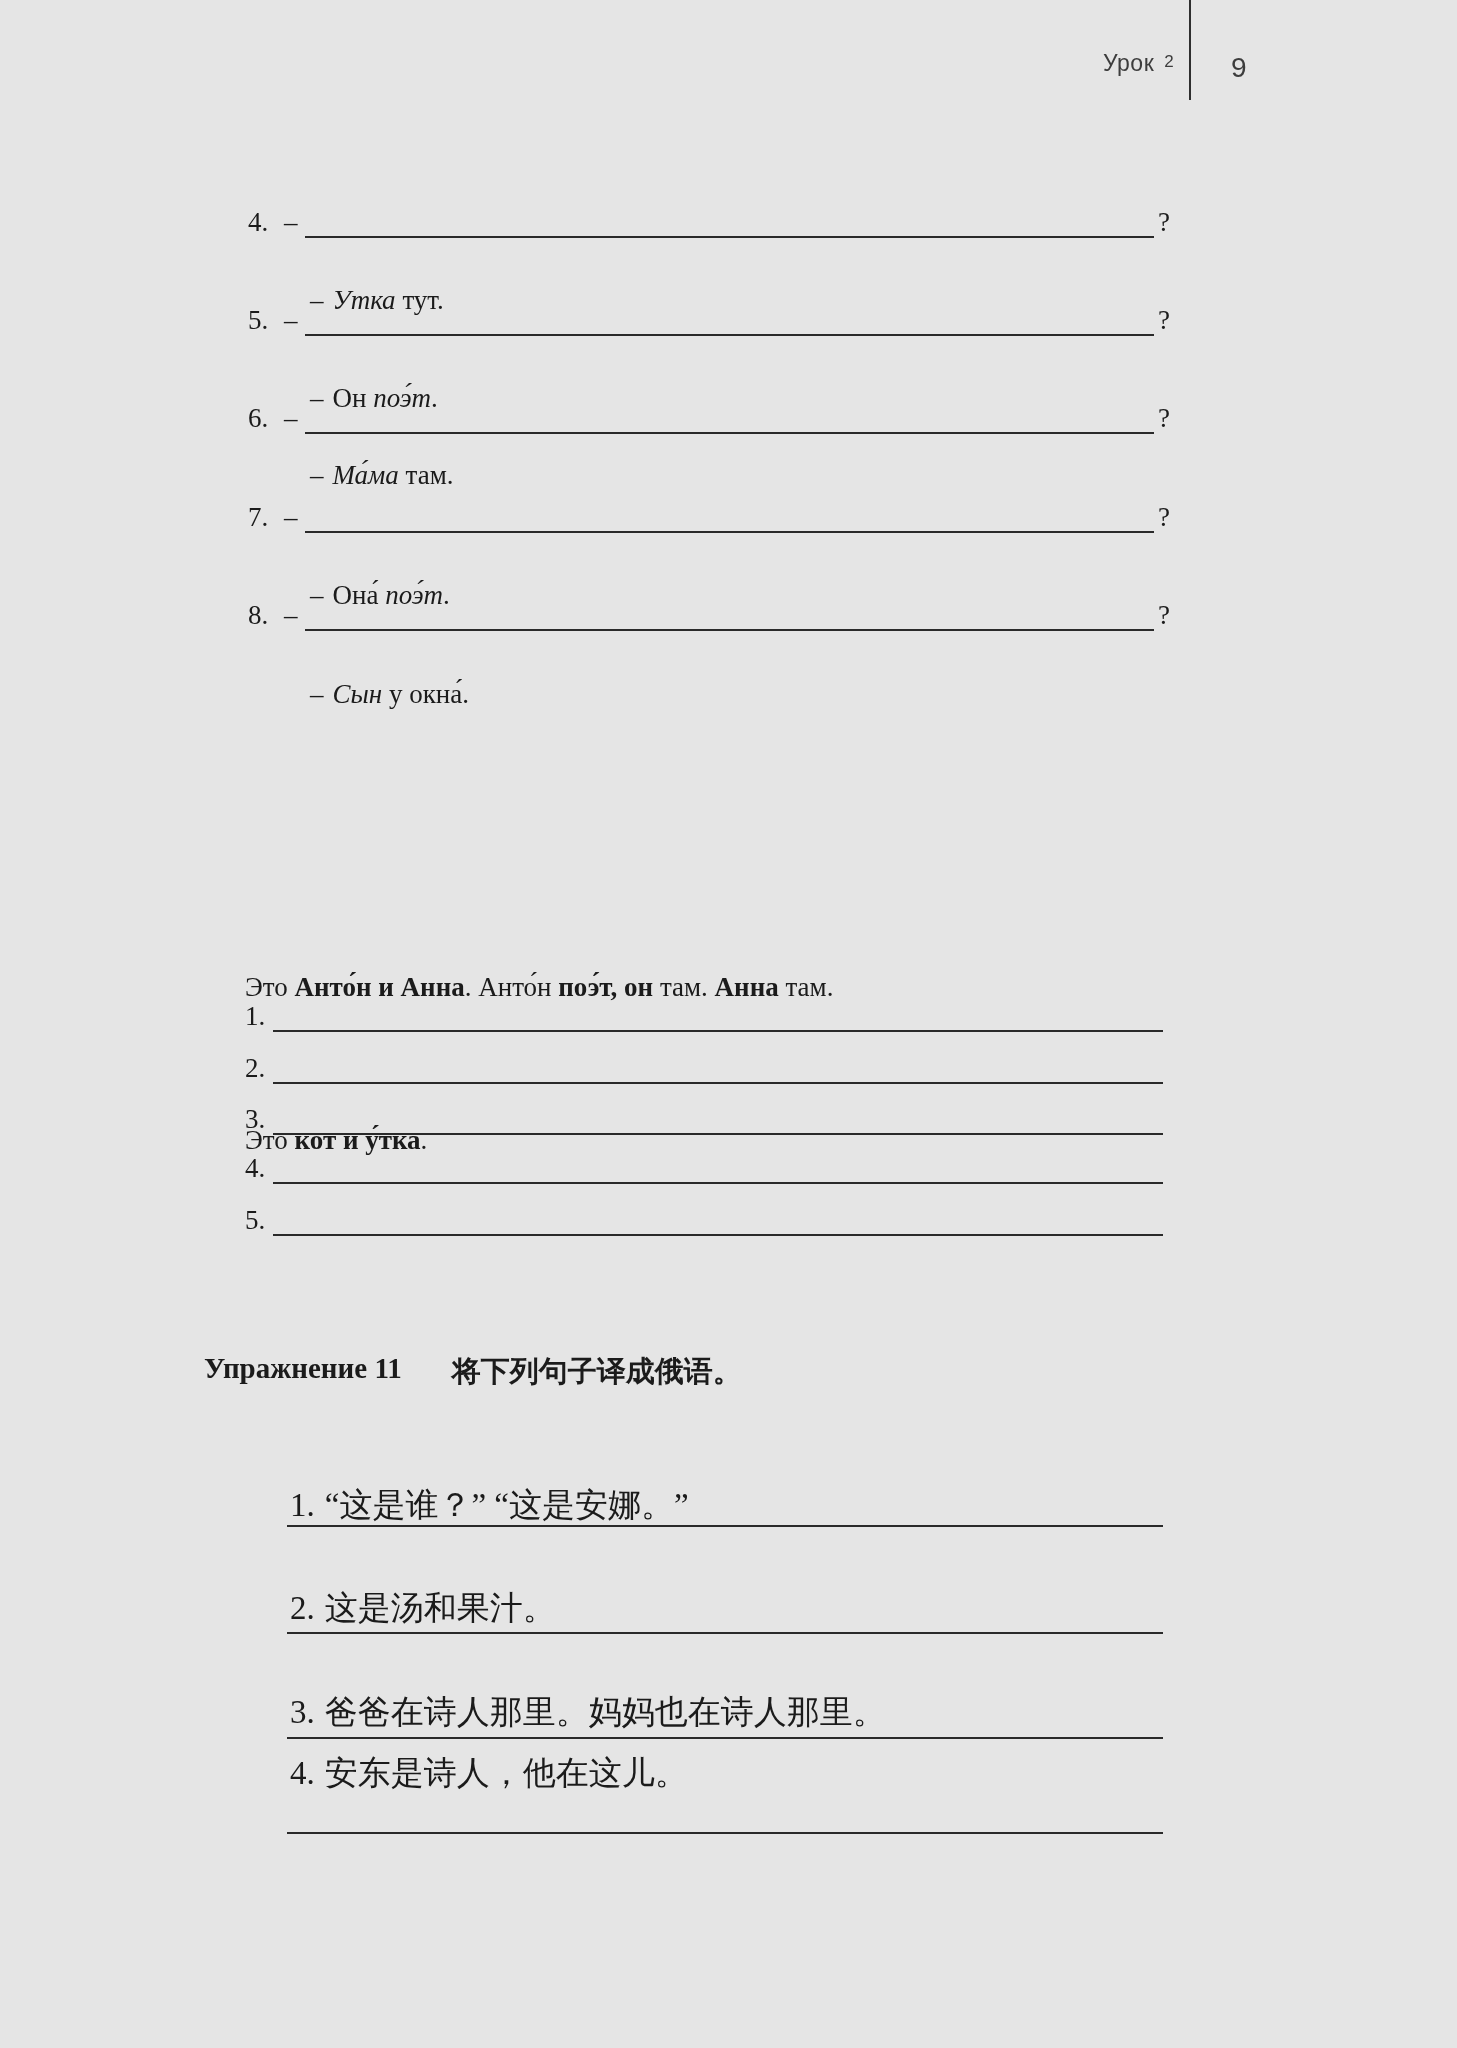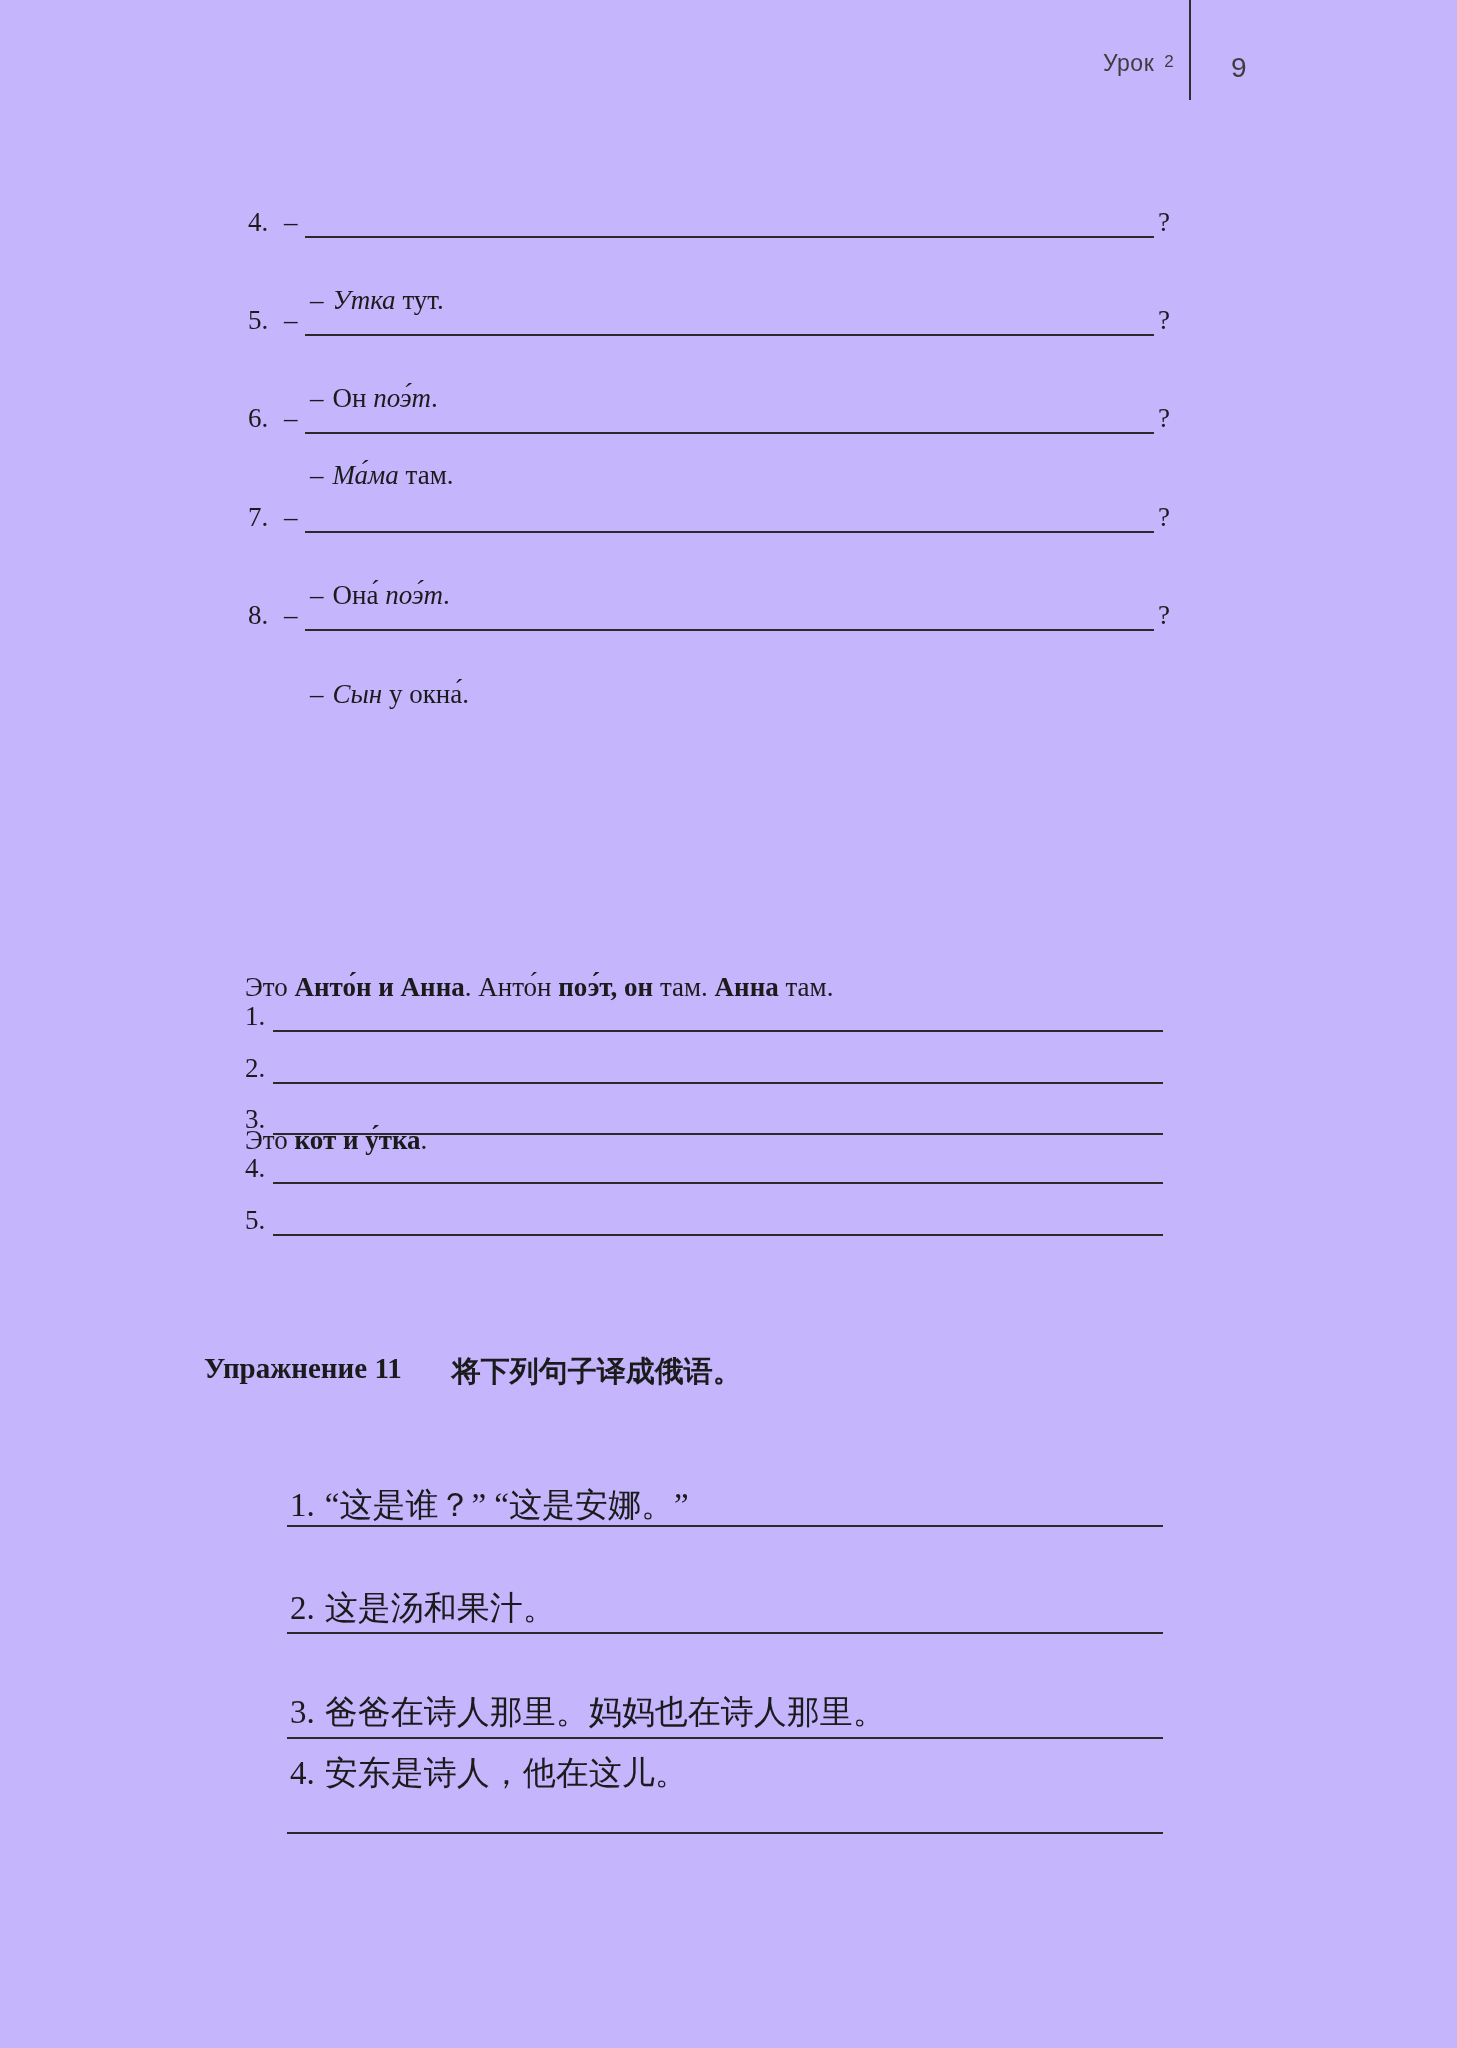--- a/index.html
+++ b/index.html
@@ -1,19 +1,19 @@
 <!DOCTYPE html>
 <html><head>
 <meta charset="utf-8">
 <style>
   html,body{margin:0;padding:0;background:#ffffff;}
   .page{
     position:relative;
     width:1457px;height:2048px;
-    background:#c4b5fd;
+    background:#e5e5e5;
     color:#1b1b1b;
     font-family:"Liberation Serif","DejaVu Serif",serif;
     overflow:hidden;
   }
   
   .vrule{position:absolute;left:1189px;top:0;width:2px;height:100px;background:#2e2e2e;}
   .lesson{
     position:absolute;left:1103px;top:50px;
     font-family:"Liberation Sans","DejaVu Sans",sans-serif;
     font-size:23px;color:#3d3d3d;letter-spacing:.5px;white-space:nowrap;

